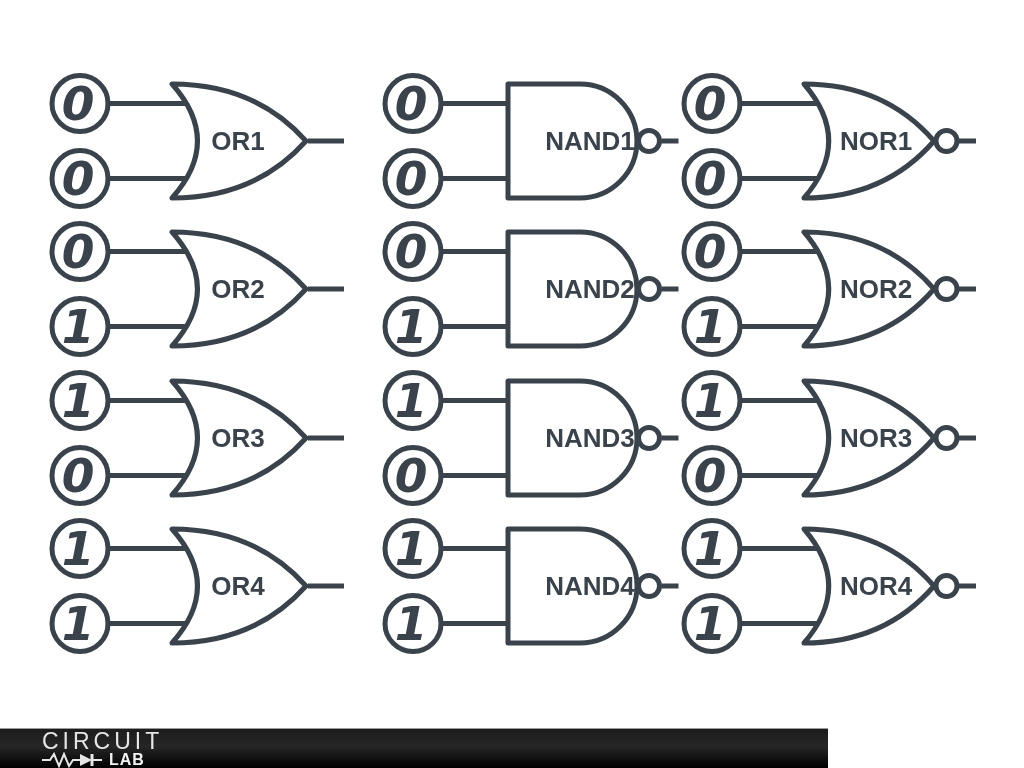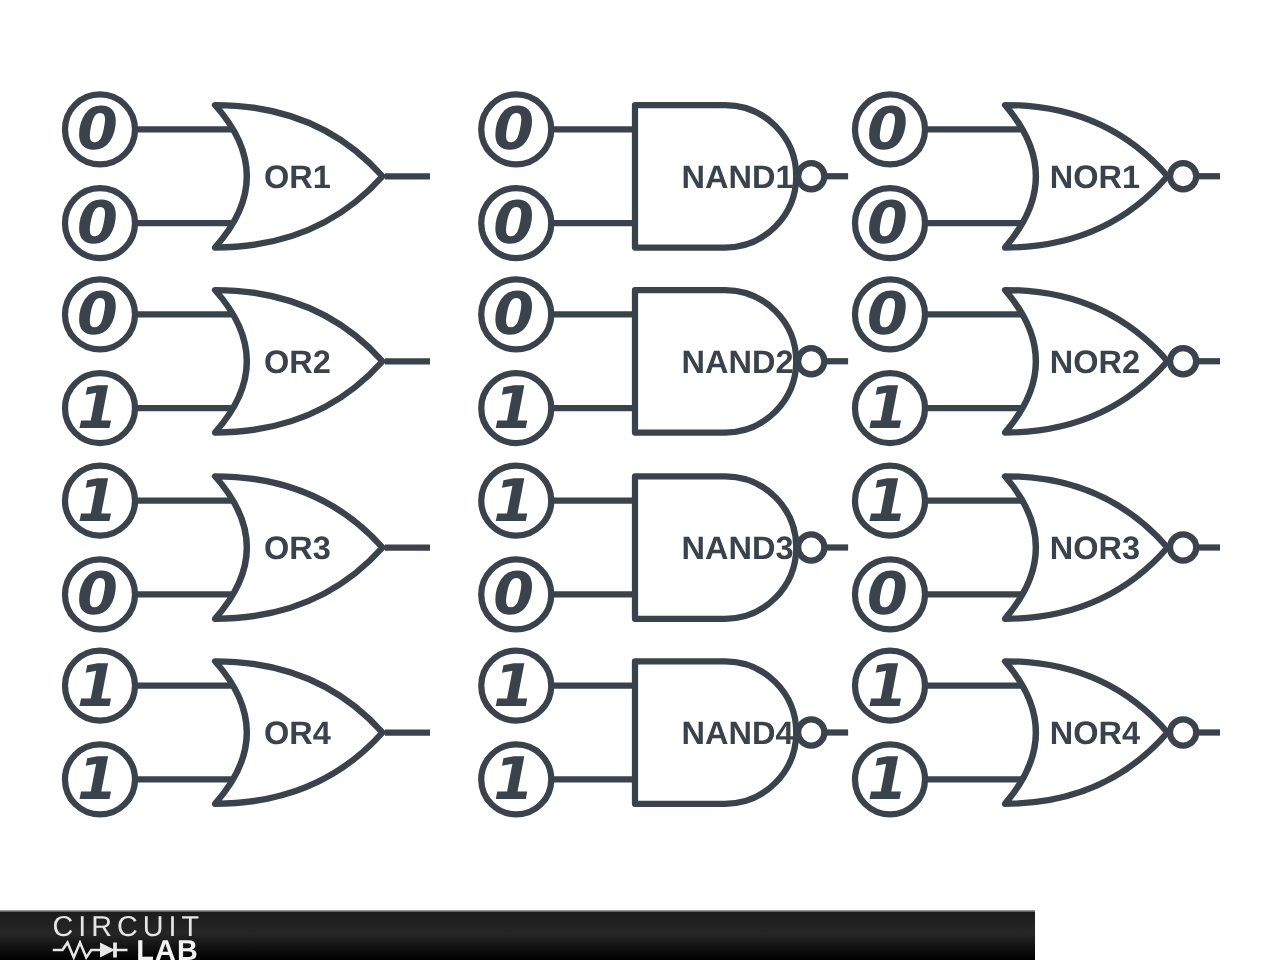--- a/index.html
+++ b/index.html
@@ -14,21 +14,21 @@
     background:linear-gradient(180deg,#1c1c1c 0%,#262626 45%,#000000 100%);
   }
   .logo{position:absolute;left:42px;top:2px;width:130px;cursor:pointer;}
   .logo-top{
     font-family:"Liberation Sans",sans-serif;font-size:23px;line-height:20px;
     font-weight:400;letter-spacing:4px;color:#e6e6e6;
   }
   .logo-bottom{display:flex;align-items:center;height:16px;margin-top:1px;}
   .logo-bottom svg{flex:0 0 auto;}
   .logo-lab{
-    font-family:"Liberation Sans",sans-serif;font-size:23px;font-weight:bold;
+    font-family:"Liberation Sans",sans-serif;font-size:16px;font-weight:bold;
     color:#f2f2f2;letter-spacing:1px;margin-left:1px;line-height:16px;
   }
   .credit{
     position:absolute;left:218px;top:3px;color:#ffffff;
     font-family:"DejaVu Sans","Liberation Sans",sans-serif;font-size:15px;line-height:17px;
   }
   .credit .author{font-style:italic;color:#f5f5f5;}
   .credit .sep{margin:0 3px;}
   .credit .title{font-weight:bold;}
   .credit .url{color:#ffffff;}

